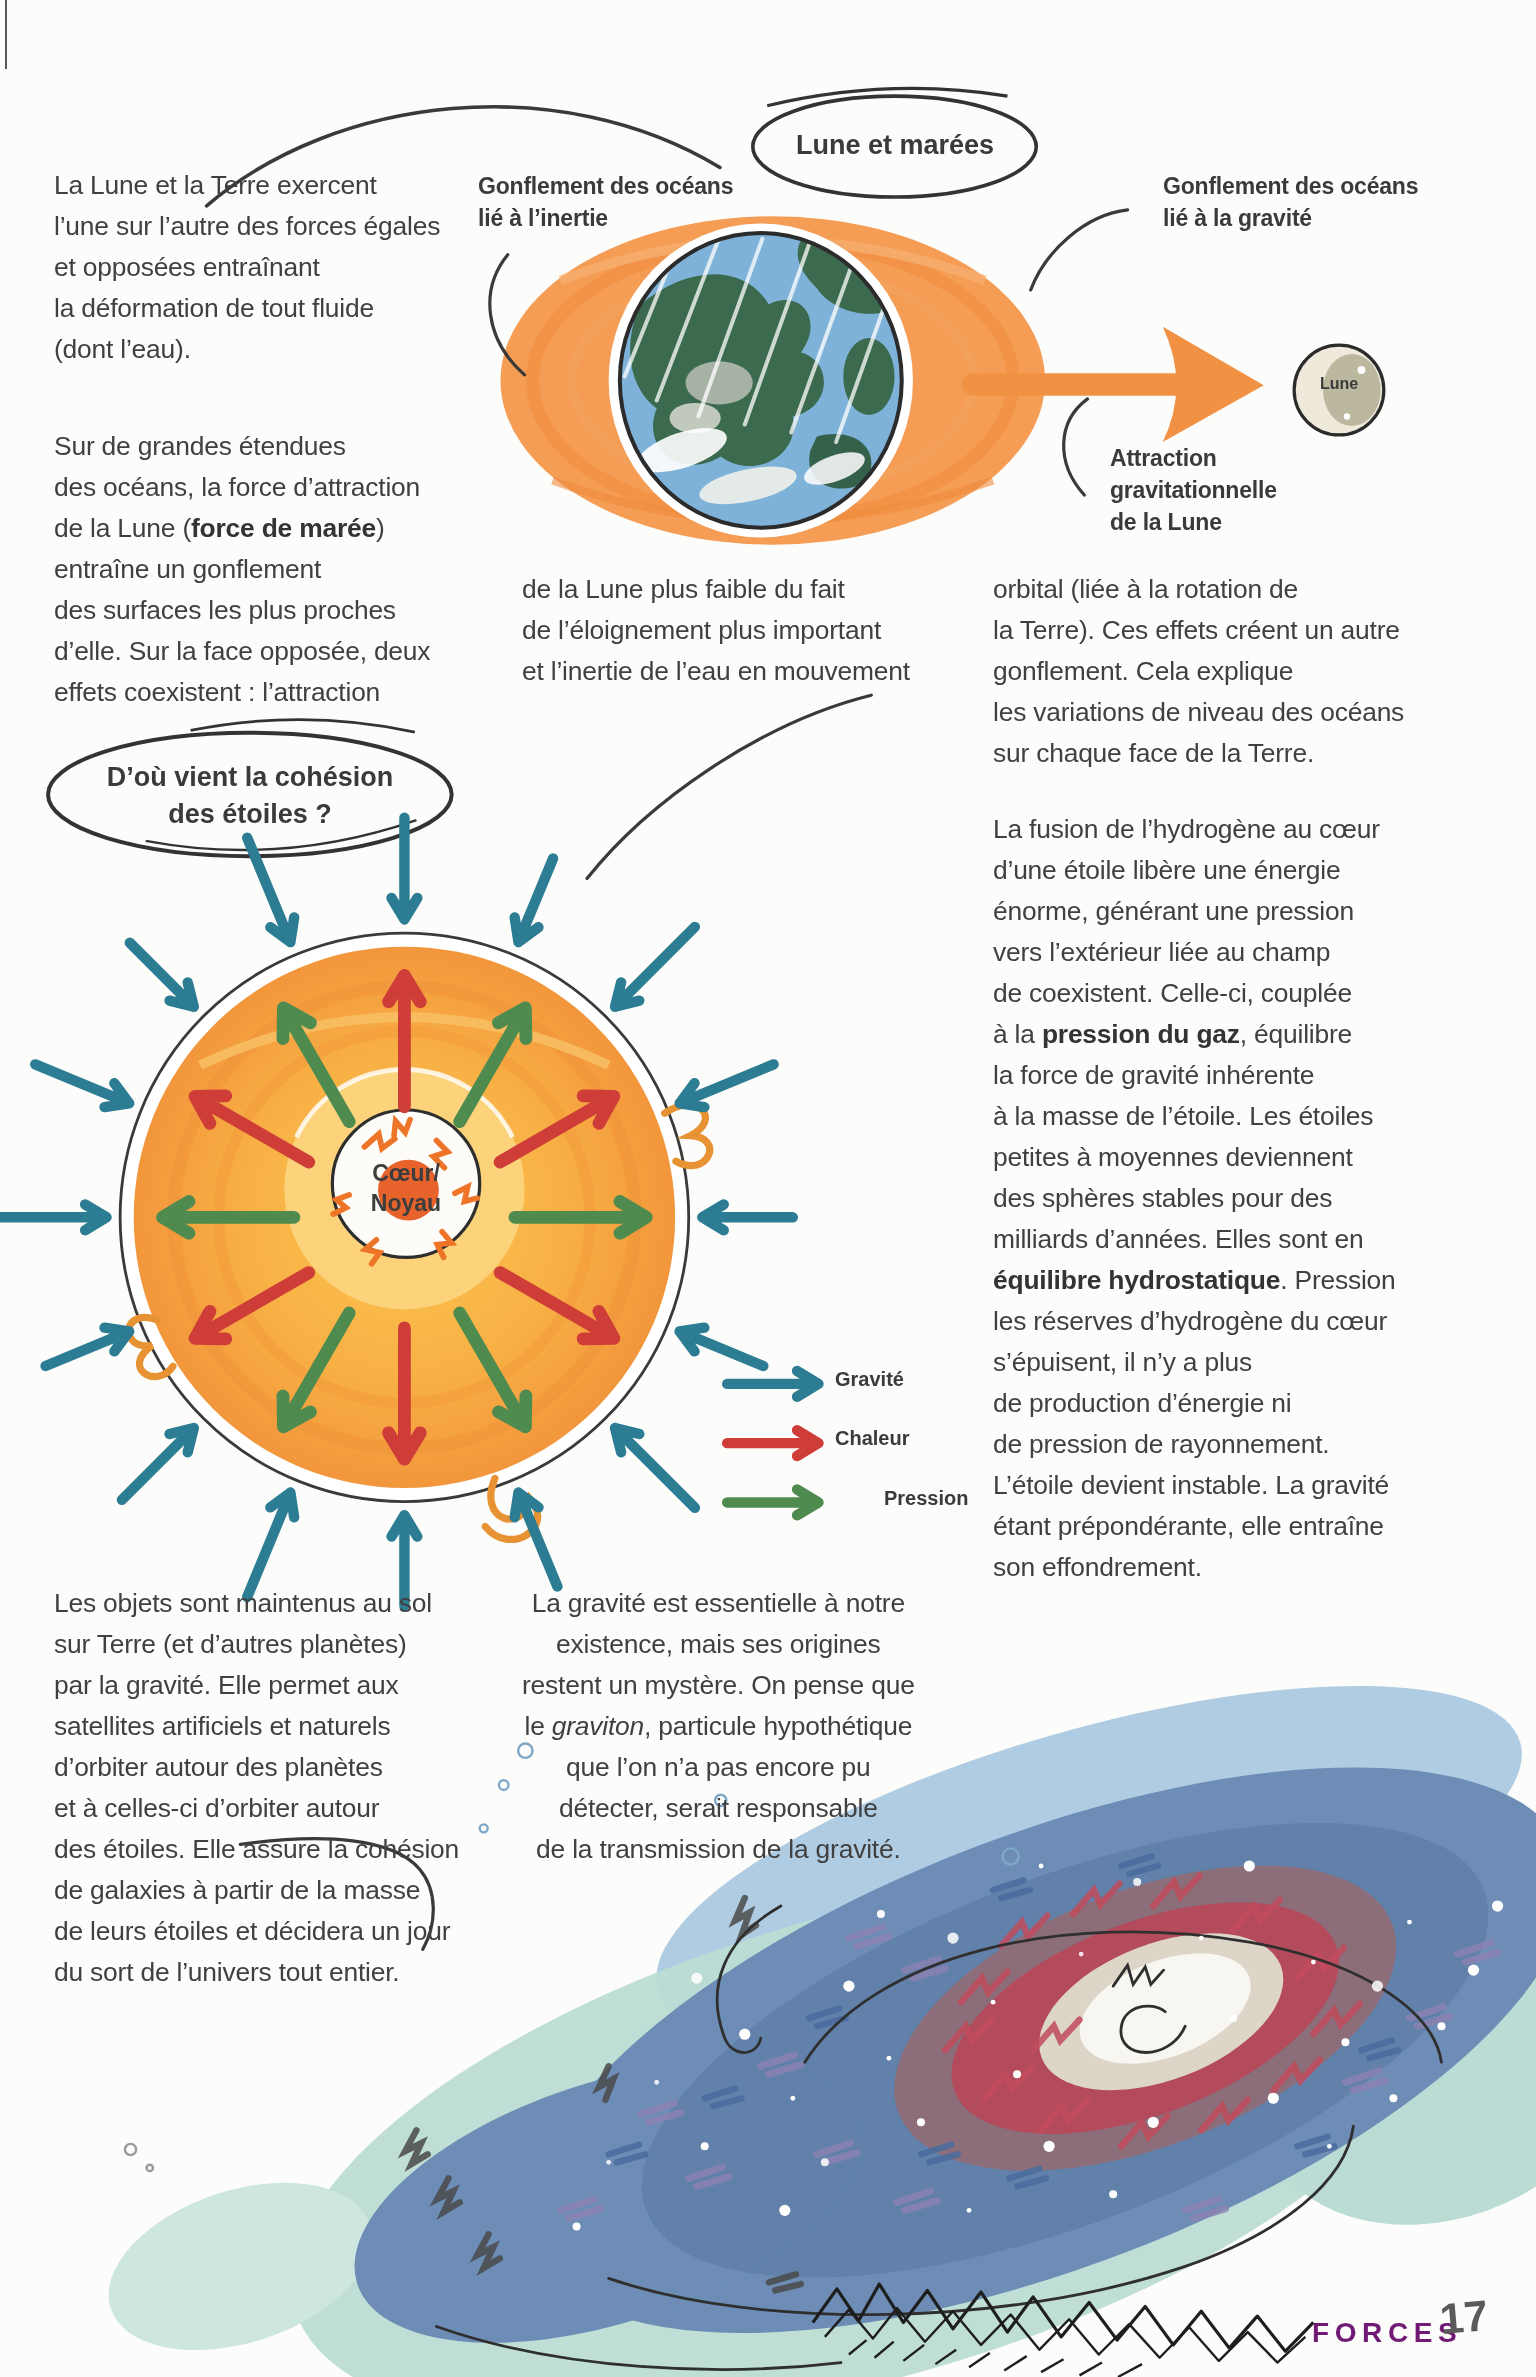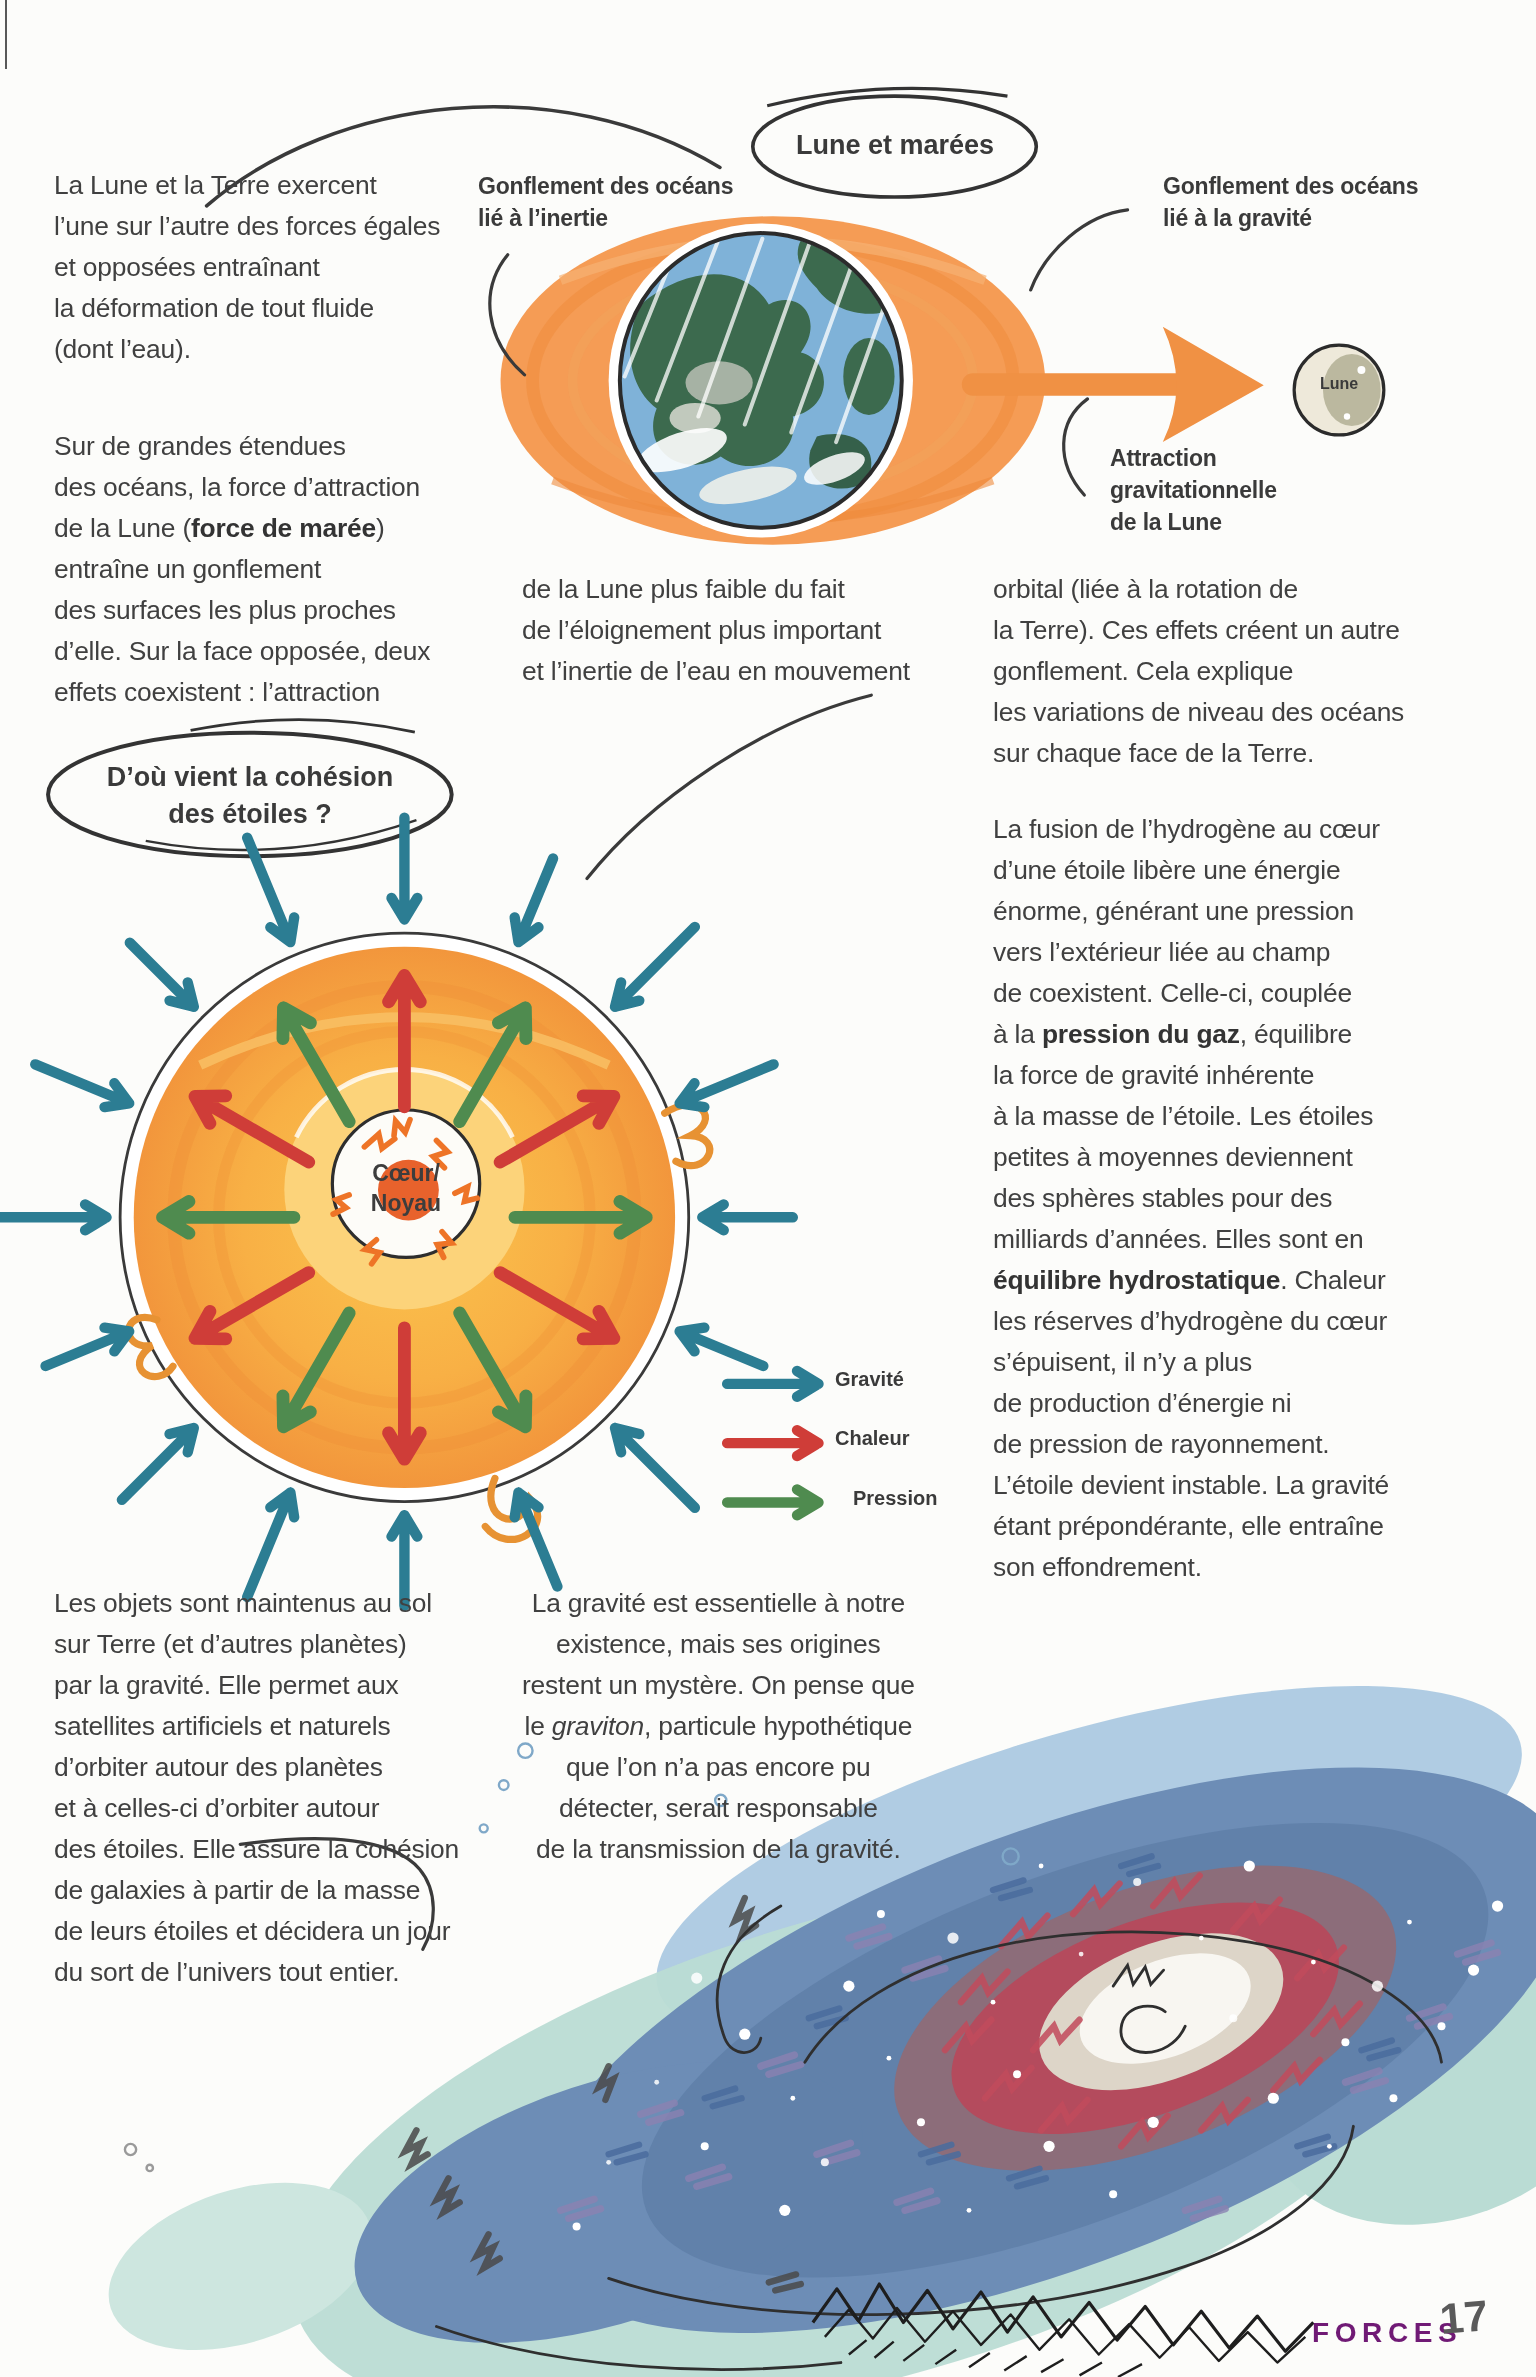--- a/index.html
+++ b/index.html
@@ -368,38 +368,38 @@
       <div class="ln">d’une étoile libère une énergie</div>
       <div class="ln">énorme, générant une pression</div>
       <div class="ln">vers l’extérieur liée au champ</div>
       <div class="ln">de coexistent. Celle-ci, couplée</div>
       <div class="ln"><span>à la </span><span class="b">pression du gaz</span><span>, équilibre</span></div>
       <div class="ln">la force de gravité inhérente</div>
       <div class="ln">à la masse de l’étoile. Les étoiles</div>
       <div class="ln">petites à moyennes deviennent</div>
       <div class="ln">des sphères stables pour des</div>
       <div class="ln">milliards d’années. Elles sont en</div>
-      <div class="ln"><span class="b">équilibre hydrostatique</span><span>. Chaleur</span></div>
+      <div class="ln"><span class="b">équilibre hydrostatique</span><span>. Pression</span></div>
       <div class="ln">les réserves d’hydrogène du cœur</div>
       <div class="ln">s’épuisent, il n’y a plus</div>
       <div class="ln">de production d’énergie ni</div>
       <div class="ln">de pression de rayonnement.</div>
       <div class="ln">L’étoile devient instable. La gravité</div>
       <div class="ln">étant prépondérante, elle entraîne</div>
       <div class="ln">son effondrement.</div>
     </div>
 
   <div class="txt core-lbl" style="left:334px;top:1158px;width:144px;">
       <div class="ln">Cœur/</div>
       <div class="ln">Noyau</div>
     </div>
 
   <div class="txt legend-lbl" style="left:835px;top:1368px;">Gravité</div>
   <div class="txt legend-lbl" style="left:835px;top:1427px;">Chaleur</div>
-  <div class="txt legend-lbl" style="left:853px;top:1487px;">Pression</div>
+  <div class="txt legend-lbl" style="left:884px;top:1487px;">Pression</div>
 
   <div class="txt para" style="left:54px;top:1583px;">
       <div class="ln">Les objets sont maintenus au sol</div>
       <div class="ln">sur Terre (et d’autres planètes)</div>
       <div class="ln">par la gravité. Elle permet aux</div>
       <div class="ln">satellites artificiels et naturels</div>
       <div class="ln">d’orbiter autour des planètes</div>
       <div class="ln">et à celles-ci d’orbiter autour</div>
       <div class="ln">des étoiles. Elle assure la cohésion</div>
       <div class="ln">de galaxies à partir de la masse</div>

